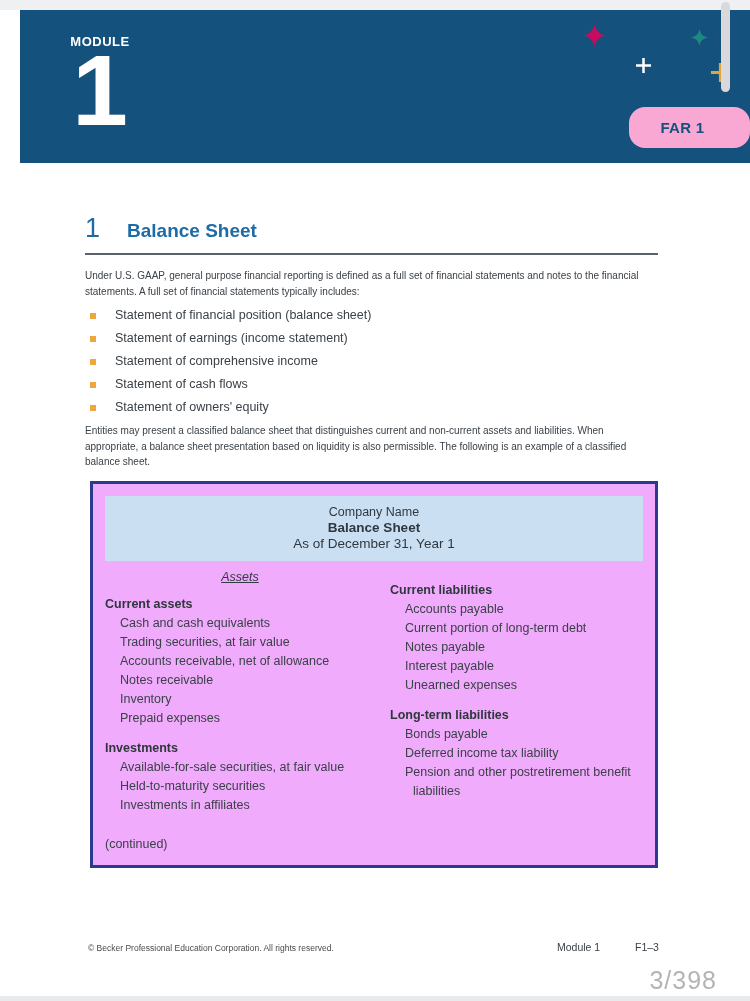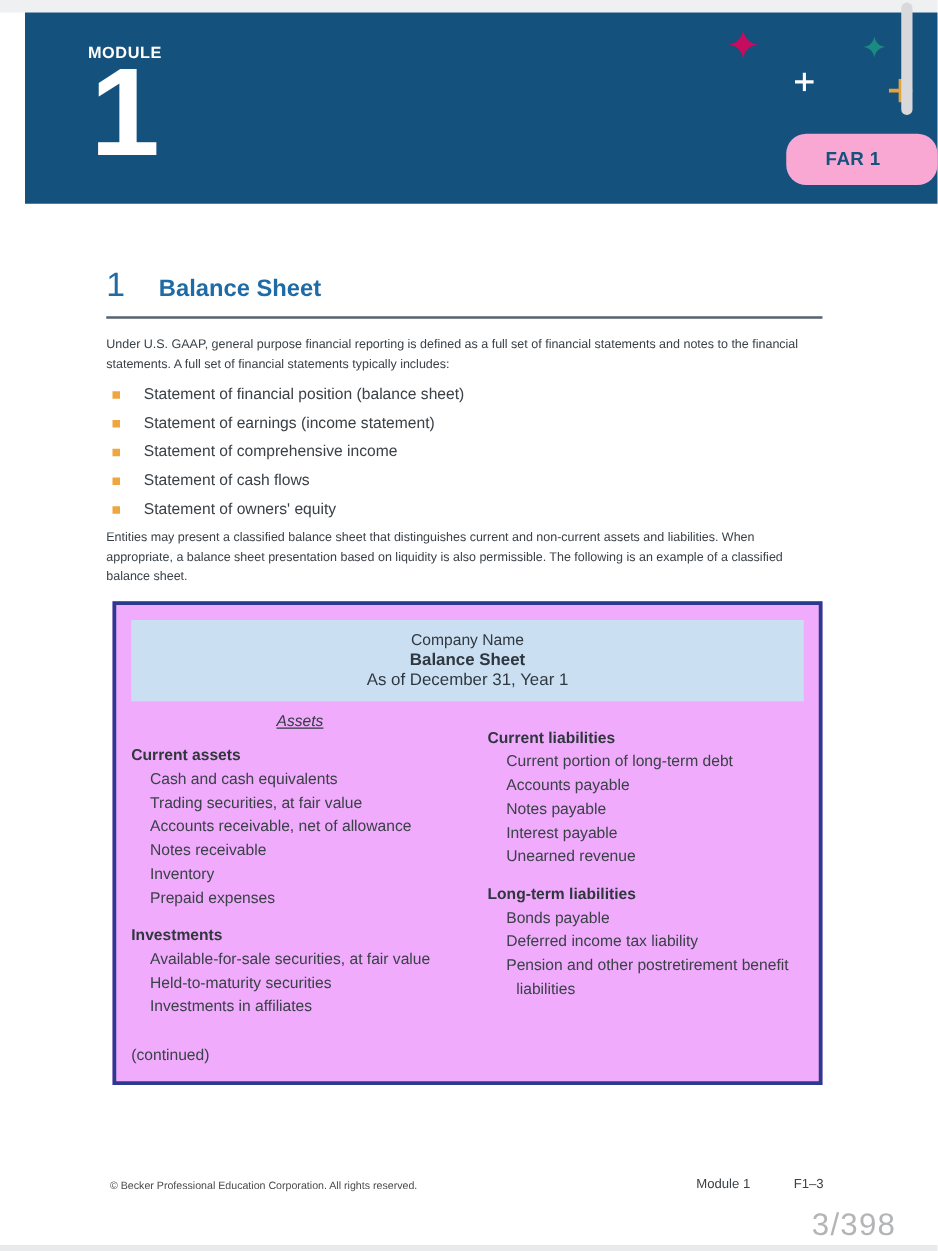--- a/index.html
+++ b/index.html
@@ -191,25 +191,25 @@
           <li>Investments in affiliates</li>
         </ul>
 
         <div class="continued">(continued)</div>
       </div>
 
       <div class="col-right">
 
         <div class="bs-section-heading">Current liabilities</div>
         <ul class="bs-items">
+          <li>Accounts payable</li>
           <li>Current portion of long-term debt</li>
-          <li>Accounts payable</li>
           <li>Notes payable</li>
           <li>Interest payable</li>
-          <li>Unearned revenue</li>
+          <li>Unearned expenses</li>
         </ul>
 
         <div class="bs-section-heading">Long-term liabilities</div>
         <ul class="bs-items">
           <li>Bonds payable</li>
           <li>Deferred income tax liability</li>
           <li class="hang">Pension and other postretirement benefit liabilities</li>
         </ul>
       </div>
 

